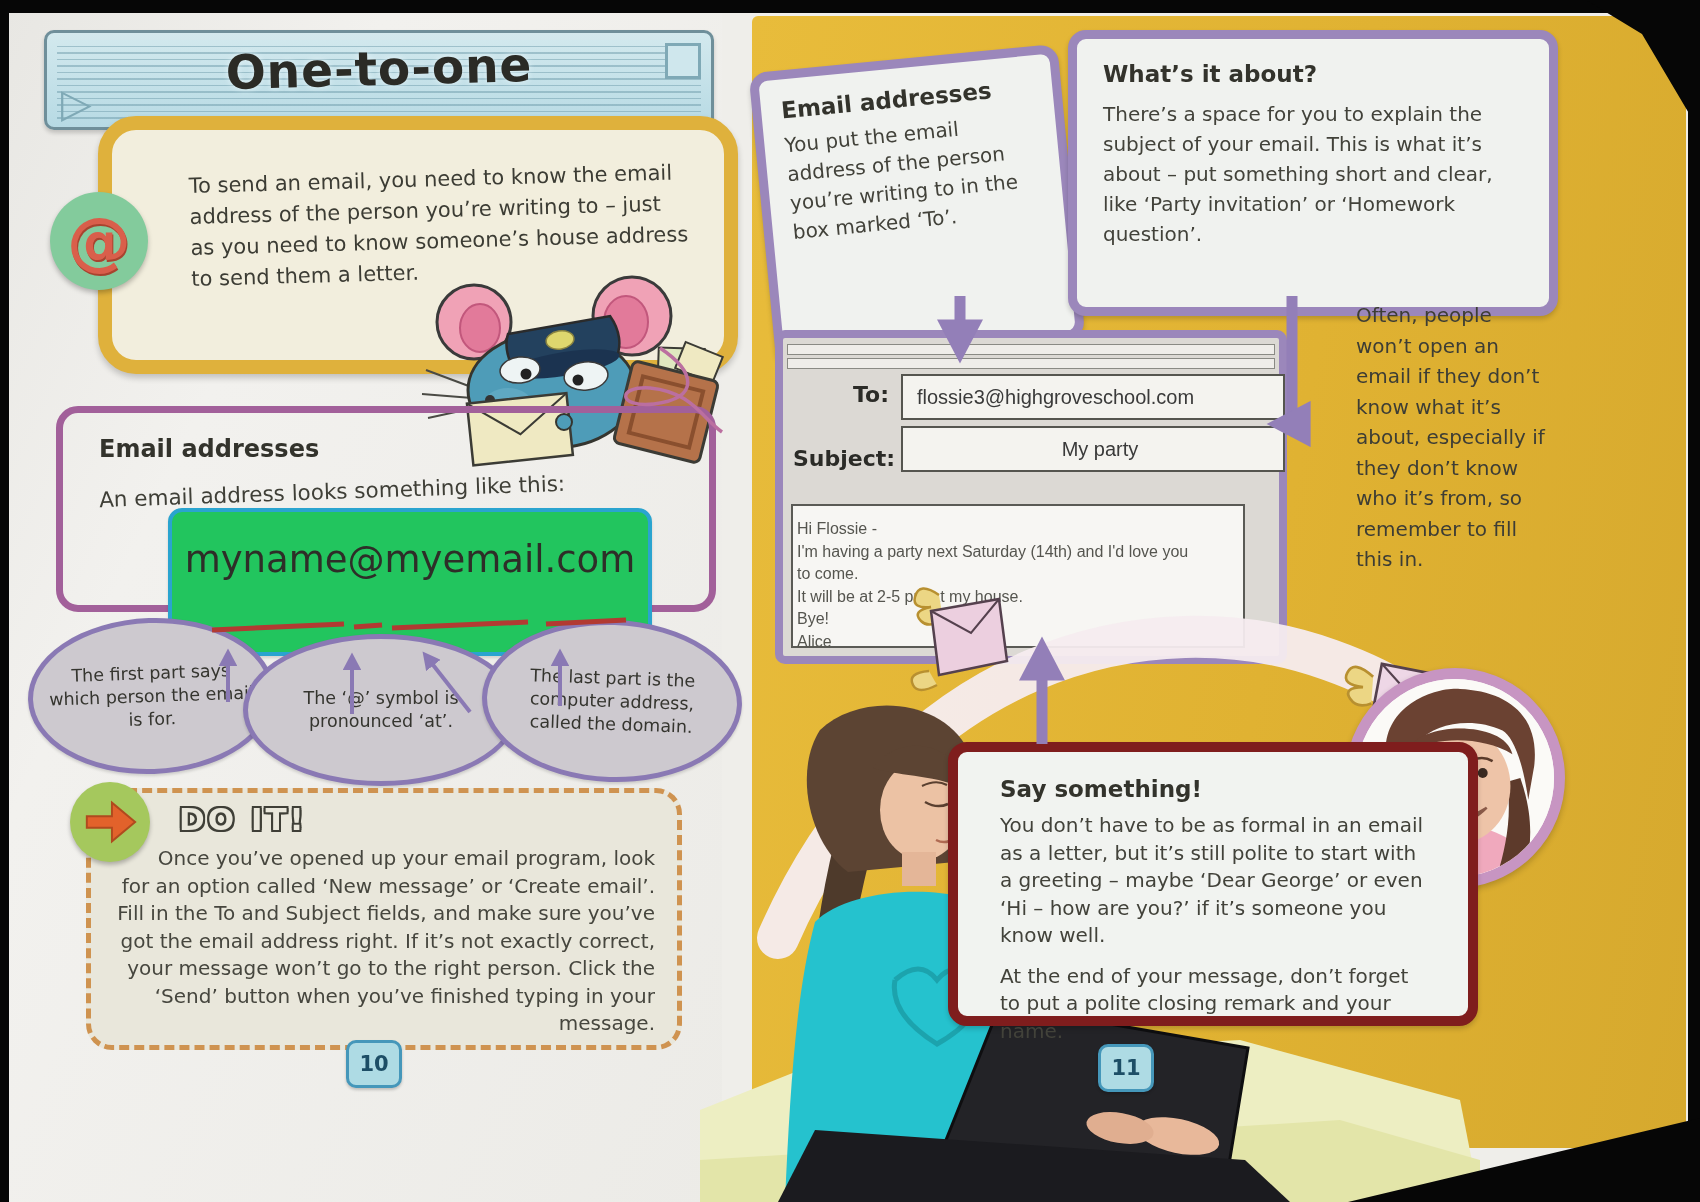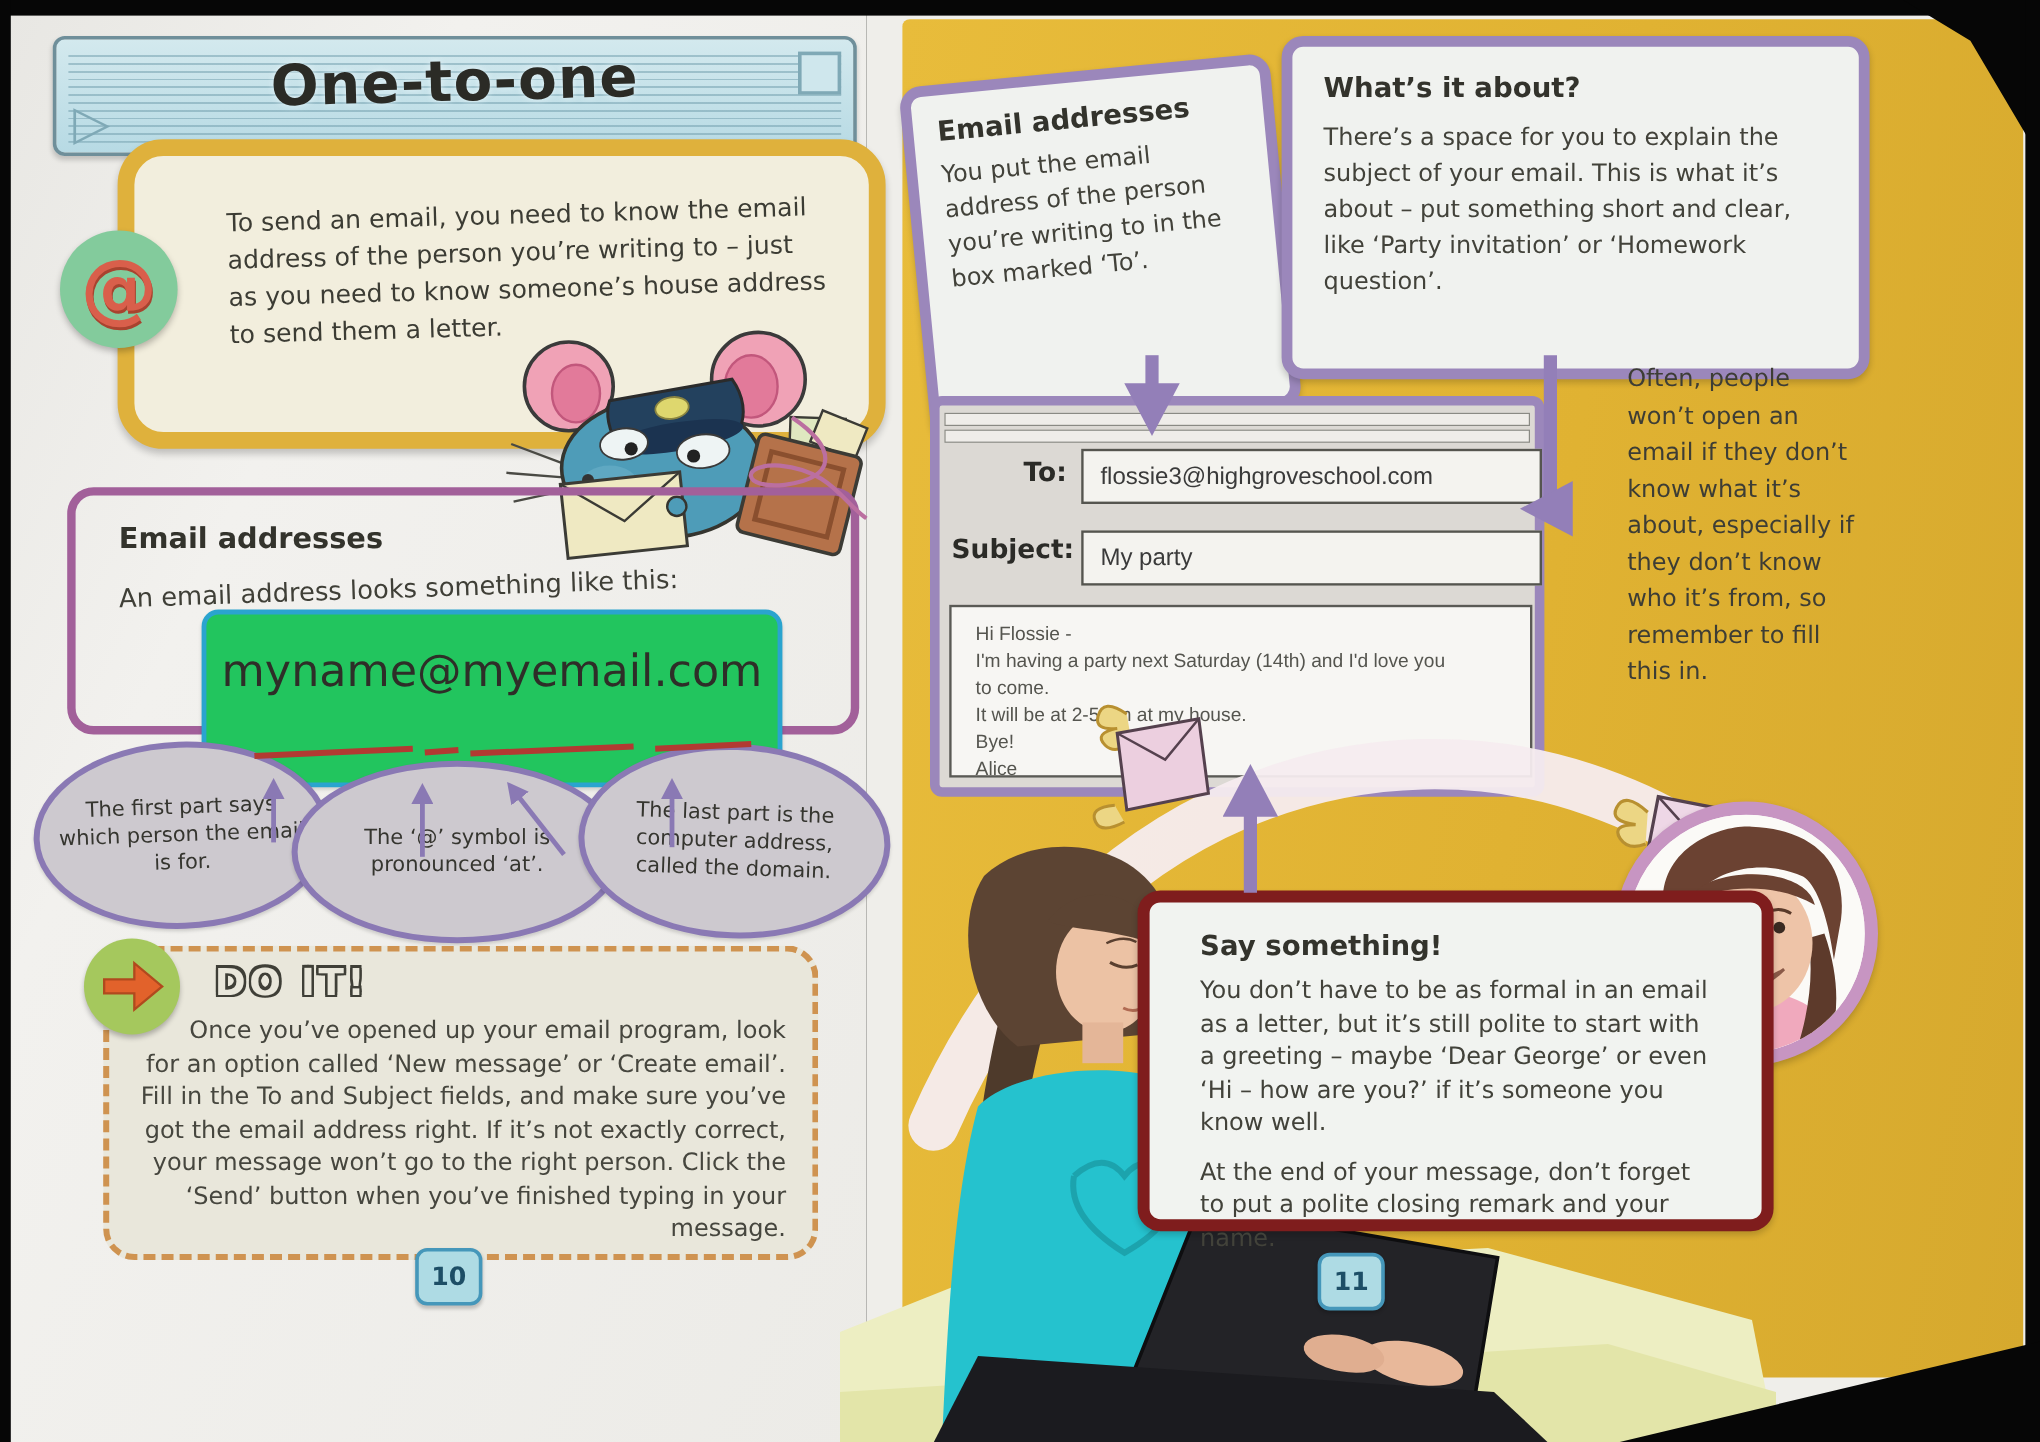--- a/index.html
+++ b/index.html
@@ -64,23 +64,23 @@
   #subject-note .b{margin-top:12px;font-size:20px;line-height:30px;color:#42423a;}
   #side-note{left:1356px;top:300px;width:192px;font-size:20px;line-height:30.5px;color:#3d3d35;}
   
   #email-window{left:775px;top:330px;width:496px;height:318px;background:#dcd9d4;border:8px solid #9b87bb;border-radius:10px;}
   .tb-strip{position:absolute;left:4px;right:4px;height:9px;background:#efede9;border:1px solid #8a8a84;}
   #strip1{top:6px;} #strip2{top:20px;}
   .fld-label{position:absolute;left:10px;width:96px;text-align:right;font-size:22px;font-weight:700;color:#2b2b27;}
   .fld{position:absolute;left:118px;width:366px;height:42px;background:#f4f3ef;border:2px solid #55554f;
        font-family:"Liberation Sans",sans-serif;font-size:20px;color:#3a3a3a;line-height:42px;padding-left:14px;}
   #to-label{top:44px;} #to-field{top:36px;}
-  #subject-label{top:108px;} #subject-field{top:104px;}
+  #subject-label{top:108px;} #subject-field{top:88px;text-align:center;}
   #message-panel{position:absolute;left:8px;top:166px;width:442px;height:116px;background:#f7f6f3;
-       border:2px solid #5a5a55;padding:12px 20px;font-family:"Liberation Sans",sans-serif;
+       border:2px solid #5a5a55;padding:12px 4px;font-family:"Liberation Sans",sans-serif;
        font-size:16px;line-height:22.5px;color:#55554f;}
   
   #say-box{left:948px;top:742px;width:426px;height:216px;background:#f1f3f0;border:10px solid #7f1d1d;
        border-radius:19px;padding:24px 42px;}
   #say-box .b1{margin-top:10px;font-size:20px;line-height:27.5px;color:#42423a;}
   #say-box .b2{margin-top:13px;font-size:20px;line-height:27.5px;color:#42423a;}
   
   #circle-photo{left:1345px;top:668px;width:198px;height:198px;border:11px solid #c795c2;border-radius:50%;
        background:#fbfaf7;overflow:hidden;box-shadow:0 3px 6px rgba(0,0,0,.2);}
   svg{display:block;}

